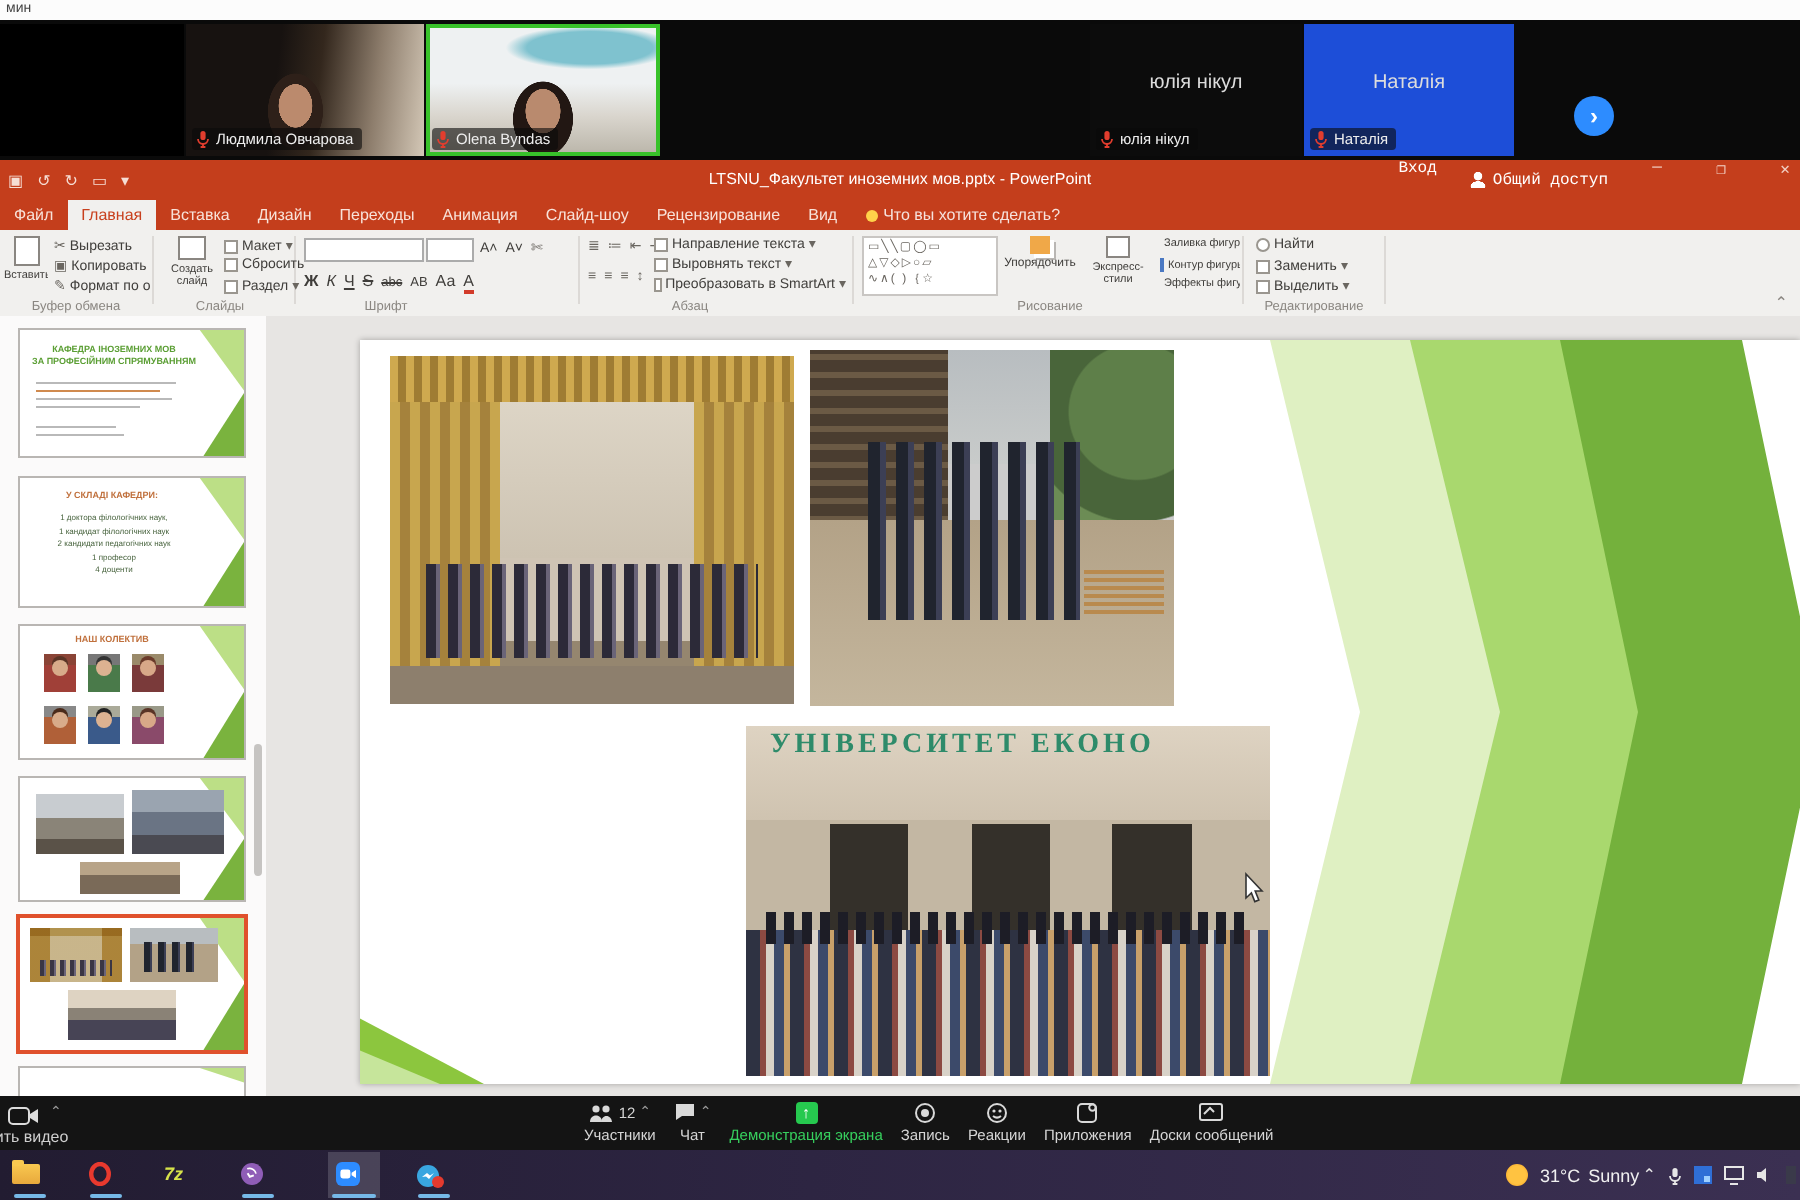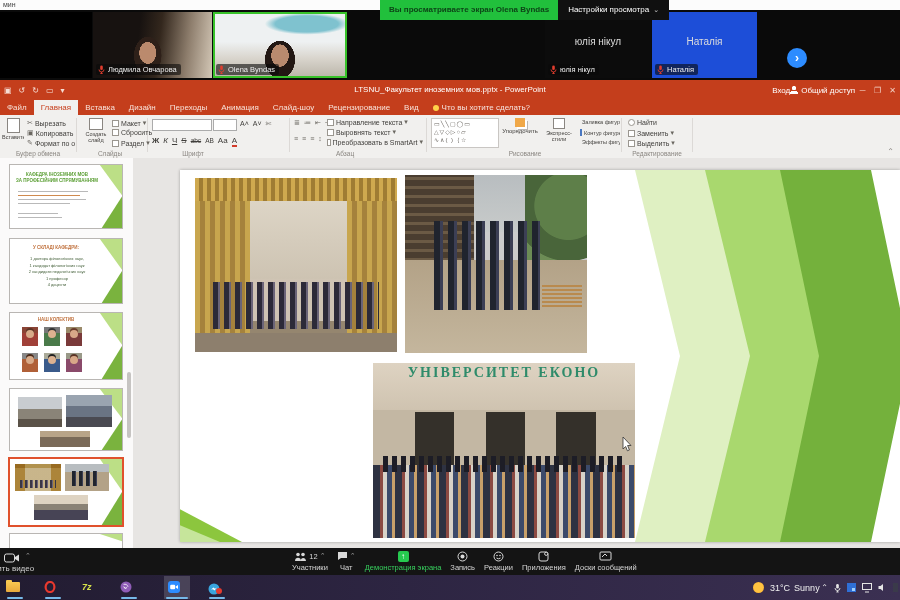--- a/index.html
+++ b/index.html
@@ -35,21 +35,21 @@
   .p-sve{background:
     radial-gradient(ellipse 14px 18px at 50% 58%,#c29478 0 58%,rgba(0,0,0,0) 59%),
     radial-gradient(ellipse 24px 30px at 50% 64%,#241a15 0 62%,rgba(0,0,0,0) 63%),
     linear-gradient(95deg,#6b5b46 0 25%,#a98f68 55%,#8a7354 100%);}
   .nextbtn{left:787px;top:38px;width:20px;height:20px;border-radius:50%;background:#2d8cff;color:#fff;border:0;font-size:12px;font-weight:bold;line-height:18px;text-align:center;padding:0;}
   
   .ppt{left:0;top:80px;width:900px;height:468px;background:#f1f0ee;}
   .titlebar{position:absolute;left:0;top:0;width:900px;height:20px;background:#c43e1c;color:#fff;}
   .qat{position:absolute;left:4px;top:0;height:20px;display:flex;align-items:center;gap:7px;font-size:8px;color:#f6ddd4;}
   .wtitle{position:absolute;left:0;right:0;top:0;text-align:center;font-size:8px;line-height:20px;color:#fff;white-space:nowrap;}
-  .tbr{position:absolute;right:0;top:0;height:20px;display:flex;align-items:center;gap:0;font-size:8px;}
+  .tbr{position:absolute;right:0;top:0;height:20px;display:flex;gap:17px;font-size:8px;font-family:Liberation Mono, monospace;}
   .wctl{width:15px;text-align:center;color:#f2cfc3;font-size:8px;}
   .personicon{width:8px;height:8px;display:inline-block;background:
      radial-gradient(circle at 50% 26%,#fff 0 2px,rgba(0,0,0,0) 2.3px),
      radial-gradient(ellipse 4px 2.6px at 50% 88%,#fff 0 90%,rgba(0,0,0,0) 95%);}
   .tabsbar{position:absolute;left:0;top:20px;width:900px;height:15px;background:#c43e1c;display:flex;align-items:stretch;font-size:8px;color:#f8e2d9;}
   .tab{padding:0 7px;line-height:15px;white-space:nowrap;}
   .tab.sel{background:#f1f0ee;color:#c8401e;}
   .tellme{display:flex;align-items:center;gap:3px;padding:0 7px;color:rgba(255,255,255,.85);}
   .bulb{width:6px;height:6px;border-radius:50%;background:#ffd24a;display:inline-block;}
   .ribbon{position:absolute;left:0;top:35px;width:900px;height:43px;background:#f1f0ee;border-bottom:1px solid #cfccc9;font-size:7px;color:#3f3d3a;}
@@ -121,21 +121,21 @@
       <div class="vlabel">
         <svg width="7" height="9" viewBox="0 0 7 9">
             <rect x="2.2" y="0.5" width="2.6" height="4.5" rx="1.3" fill="#e23d2e"></rect>
             <path d="M1 4.5a2.5 2.5 0 0 0 5 0" fill="none" stroke="#e23d2e" stroke-width="0.9"></path>
             <path d="M3.5 7v1.5M2.3 8.5h2.4" stroke="#e23d2e" stroke-width="0.9"></path>
           </svg>
         <span>Людмила Овчарова</span>
       </div>
     </div>
 
-    <div class="vtile p-ole active" style="left:213px;width:134px;">
+    <div class="vtile p-ole active" style="left:213px;width:117px;">
       <div class="vlabel">
         <svg width="7" height="9" viewBox="0 0 7 9">
             <rect x="2.2" y="0.5" width="2.6" height="4.5" rx="1.3" fill="#e23d2e"></rect>
             <path d="M1 4.5a2.5 2.5 0 0 0 5 0" fill="none" stroke="#e23d2e" stroke-width="0.9"></path>
             <path d="M3.5 7v1.5M2.3 8.5h2.4" stroke="#e23d2e" stroke-width="0.9"></path>
           </svg>
         <span>Olena Byndas</span>
       </div>
     </div>
 
@@ -161,27 +161,20 @@
             <path d="M1 4.5a2.5 2.5 0 0 0 5 0" fill="none" stroke="#e23d2e" stroke-width="0.9"></path>
             <path d="M3.5 7v1.5M2.3 8.5h2.4" stroke="#e23d2e" stroke-width="0.9"></path>
           </svg>
         <span>Наталія</span>
       </div>
     </div>
 
     <button class="abs nextbtn">›</button>
   </div>
 
-  <div class="abs banner-wrap">
-    <div class="banner">Вы просматриваете экран Olena Byndas</div>
-    <button class="viewset">
-      <span>Настройки просмотра</span>
-      <span class="chev">⌄</span>
-    </button>
-  </div>
 
   <div class="abs ppt">
 
     <div class="titlebar">
       <div class="qat">
         <span>▣</span>
         <span>↺</span>
         <span>↻</span>
         <span>▭</span>
         <span>▾</span>
@@ -453,21 +446,21 @@
         <div class="photo" style="left:225px;top:5px;width:182px;height:178px;">
           <div class="pd" style="left:0;top:0;right:0;height:32%;background:linear-gradient(180deg,#b8bdc0,#c8cbca);"></div>
           <div class="pd" style="left:0;top:0;width:38%;height:62%;background:repeating-linear-gradient(0deg,#4a3d30 0 6px,#6b5a45 6px 9px);"></div>
           <div class="pd" style="right:0;top:0;width:34%;height:58%;background:radial-gradient(circle at 70% 30%,#5e7f49 0 40%,#49653a 41% 65%,rgba(0,0,0,0) 66%),radial-gradient(circle at 30% 65%,#6c8c55 0 35%,rgba(0,0,0,0) 36%);"></div>
           <div class="pd" style="left:0;bottom:0;right:0;height:52%;background:linear-gradient(180deg,#b3a287,#c4b69d),repeating-linear-gradient(175deg,rgba(0,0,0,0) 0 9px,rgba(120,100,80,.35) 9px 10px);"></div>
           <div class="pd" style="left:16%;top:26%;width:58%;height:50%;background:repeating-linear-gradient(90deg,#20242e 0 6px,#3c3f55 6px 9px,rgba(0,0,0,0) 9px 14px);"></div>
           <div class="pd" style="right:3%;bottom:26%;width:22%;height:13%;background:repeating-linear-gradient(0deg,#b98a4e 0 2px,rgba(0,0,0,0) 2px 4px);"></div>
         </div>
 
         <div class="photo" style="left:193px;top:193px;width:262px;height:175px;">
-          <div class="pd" style="left:0;top:0;right:0;height:27%;background:linear-gradient(180deg,#ded3c2,#cfc3b0);overflow:hidden;text-align:center;">
+          <div class="pd" style="left:0;top:0;right:0;height:27%;background:linear-gradient(180deg,#ded3c2,#cfc3b0);overflow:hidden;text-align:left;padding-left:12px;">
             <span style="font-family:'Liberation Serif',serif;font-weight:bold;font-size:14px;letter-spacing:2px;color:#2e8b6a;white-space:nowrap;display:inline-block;margin-top:2px;">УНІВЕРСИТЕТ ЕКОНО</span>
           </div>
           <div class="pd" style="left:0;top:27%;right:0;height:33%;background:#c3b7a3;"></div>
           <span class="pd" style="left:16%;top:28%;width:15%;height:32%;background:#34302a;"></span>
           <span class="pd" style="left:43%;top:28%;width:15%;height:32%;background:#34302a;"></span>
           <span class="pd" style="left:70%;top:28%;width:15%;height:32%;background:#34302a;"></span>
           <div class="pd" style="left:0;bottom:0;right:0;height:42%;background:repeating-linear-gradient(90deg,#2e3242 0 7px,#8c4a42 7px 10px,#d8d2c8 10px 14px,#3c4a6a 14px 19px,#c8a06a 19px 22px);"></div>
           <div class="pd" style="left:4%;right:4%;top:53%;height:9%;background:repeating-linear-gradient(90deg,#1d1d26 0 5px,rgba(0,0,0,0) 5px 9px);"></div>
         </div>
       </div>

